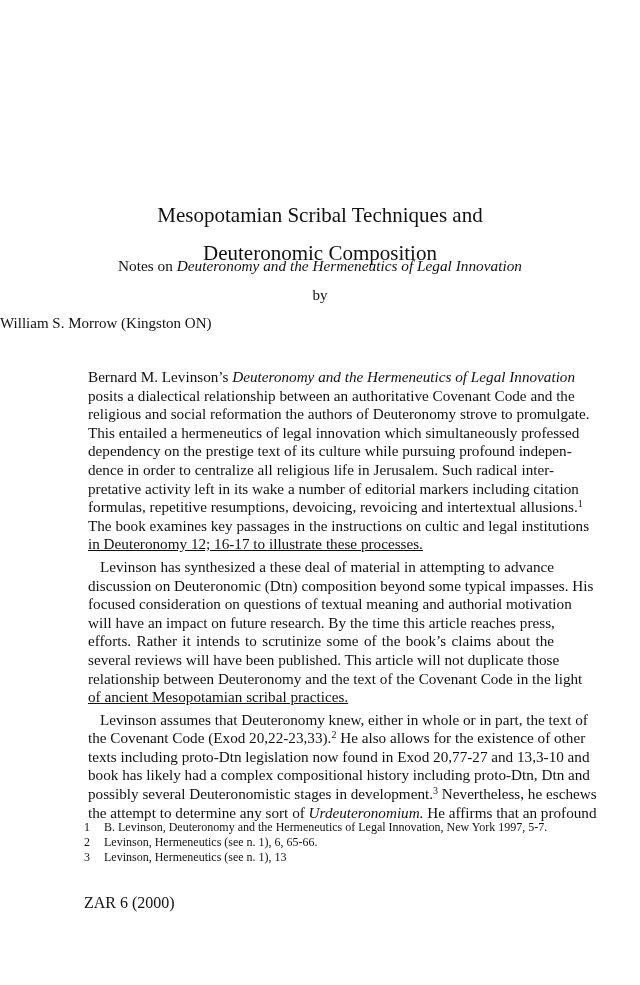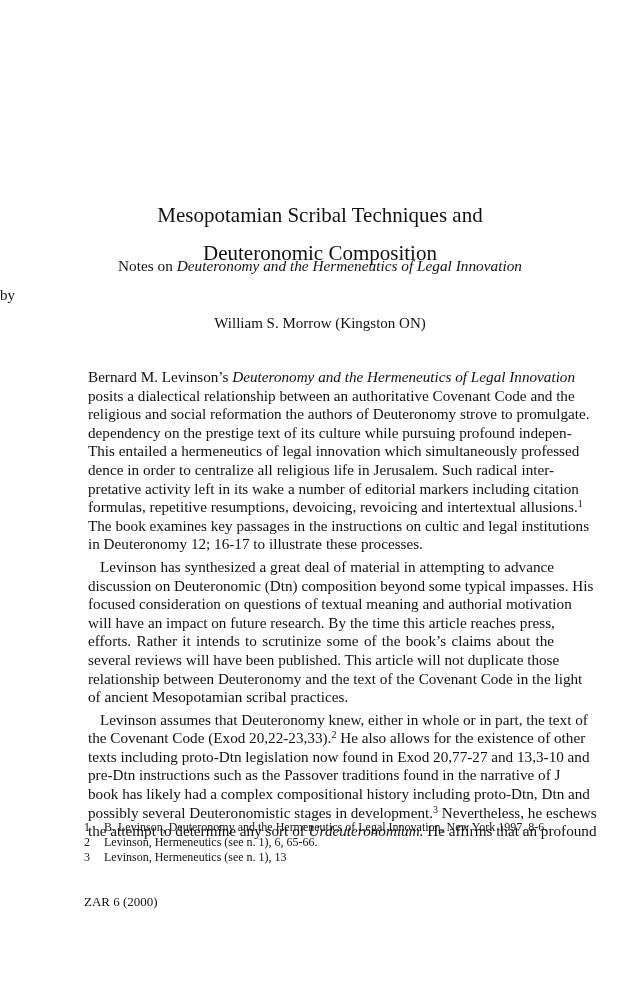--- a/index.html
+++ b/index.html
@@ -5,33 +5,33 @@
   html, body { margin: 0; padding: 0; background: #ffffff; }
   body { width: 640px; height: 985px; position: relative; overflow: hidden;
          font-family: "Liberation Serif", "DejaVu Serif", serif; color: #111; }
   .page { position: absolute; left: 0; top: 0; width: 640px; height: 985px; padding-left: 32px; }
   .title { position: absolute; left: 0; width: 640px; text-align: center;
            font-size: 21px; line-height: 24px; }
   .title1 { top: 203px; }
   .title2 { top: 241px; }
   .subtitle { position: absolute; left: 0; width: 640px; top: 257px; text-align: center;
               font-size: 15.3px; line-height: 18px; }
-  .by { position: absolute; left: 0; width: 640px; top: 287px; text-align: left; font-size: 15px; }
-  .author { position: absolute; left: 0; width: 640px; top: 315px; text-align: center; font-size: 15px; }
+  .by { position: absolute; left: 0; width: 640px; top: 287px; text-align: center; font-size: 15px; }
+  .author { position: absolute; left: 0; width: 640px; top: 315px; text-align: left; font-size: 15px; }
   .body-text { position: absolute; left: 84px; width: 474px; top: 364px;
                font-size: 15.2px; line-height: 18.6px; }
   .para { margin: 4px; text-align: justify; }
   .line { display: block; text-align: justify; text-align-last: justify; white-space: nowrap; }
-  .line.last { text-align-last: left; }
+  .line.last { text-align-last: left; text-decoration: underline; }
   sup { font-size: 10px; line-height: 0; vertical-align: 5px; }
   .footnotes { position: absolute; left: 84px; top: 820px; width: 480px;
                font-size: 12px; line-height: 15px; }
   .fn { display: flex; }
   .fn-num { width: 20px; flex: none; }
-  .journal { position: absolute; left: 84px; top: 894px; font-size: 13px; }
+  .journal { position: absolute; left: 84px; top: 894px; font-size: 16px; }
   i { }
 </style>
 </head>
 <body>
 
 <div class="page">
 
   <div class="title title1">Mesopotamian Scribal Techniques and</div>
   <div class="title title2">Deuteronomic Composition</div>
 
@@ -40,55 +40,54 @@
   </div>
 
   <div class="by">by</div>
   <div class="author">William S. Morrow (Kingston ON)</div>
 
   <div class="body-text">
     <div class="para">
       <span class="line"><span>Bernard M. Levinson’s </span><i>Deuteronomy and the Hermeneutics of Legal Innovation</i></span>
       <span class="line">posits a dialectical relationship between an authoritative Covenant Code and the</span>
       <span class="line">religious and social reformation the authors of Deuteronomy strove to promulgate.</span>
+      <span class="line">This entailed a hermeneutics of legal innovation which simultaneously professed</span>
       <span class="line">dependency on the prestige text of its culture while pursuing profound indepen-</span>
-      <span class="line">This entailed a hermeneutics of legal innovation which simultaneously professed</span>
       <span class="line">dence in order to centralize all religious life in Jerusalem. Such radical inter-</span>
       <span class="line">pretative activity left in its wake a number of editorial markers including citation</span>
       <span class="line"><span>formulas, repetitive resumptions, devoicing, revoicing and intertextual allusions.</span><sup>1</sup></span>
       <span class="line">The book examines key passages in the instructions on cultic and legal institutions</span>
       <span class="line last">in Deuteronomy 12; 16-17 to illustrate these processes.</span>
     </div>
 
     <div class="para">
-      <span class="line" style="padding-left:12px;box-sizing:border-box">Levinson has synthesized a great deal of material in attempting to advance</span>
+      <span class="line" style="padding-left:12px;box-sizing:border-box">Levinson has synthesized a these deal of material in attempting to advance</span>
       <span class="line">discussion on Deuteronomic (Dtn) composition beyond some typical impasses. His</span>
       <span class="line">focused consideration on questions of textual meaning and authorial motivation</span>
       <span class="line">will have an impact on future research. By the time this article reaches press,</span>
       <span class="line">efforts. Rather it intends to scrutinize some of the book’s claims about the</span>
       <span class="line">several reviews will have been published. This article will not duplicate those</span>
       <span class="line">relationship between Deuteronomy and the text of the Covenant Code in the light</span>
       <span class="line last">of ancient Mesopotamian scribal practices.</span>
     </div>
 
     <div class="para">
       <span class="line" style="padding-left:12px;box-sizing:border-box">Levinson assumes that Deuteronomy knew, either in whole or in part, the text of</span>
       <span class="line"><span>the Covenant Code (Exod 20,22-23,33).</span><sup>2</sup><span> He also allows for the existence of other</span></span>
       <span class="line">texts including proto-Dtn legislation now found in Exod 20,77-27 and 13,3-10 and</span>
-      <span class="line">pre-Dtn instructions such as the Passover traditions found in the narrative of J</span>
       <span class="line">book has likely had a complex compositional history including proto-Dtn, Dtn and</span>
       <span class="line"><span>possibly several Deuteronomistic stages in development.</span><sup>3</sup><span> Nevertheless, he eschews</span></span>
       <span class="line"><span>the attempt to determine any sort of </span><i>Urdeuteronomium.</i><span> He affirms that an profound</span></span>
     </div>
   </div>
 
   <div class="footnotes">
     <div class="fn">
       <span class="fn-num">1</span>
-      <span>B. Levinson, Deuteronomy and the Hermeneutics of Legal Innovation, New York 1997, 8-6.</span>
+      <span>B. Levinson, Deuteronomy and the Hermeneutics of Legal Innovation, New York 1997, 5-7.</span>
     </div>
     <div class="fn">
       <span class="fn-num">2</span>
       <span>Levinson, Hermeneutics (see n. 1), 6, 65-66.</span>
     </div>
     <div class="fn">
       <span class="fn-num">3</span>
       <span>Levinson, Hermeneutics (see n. 1), 13</span>
     </div>
   </div>

